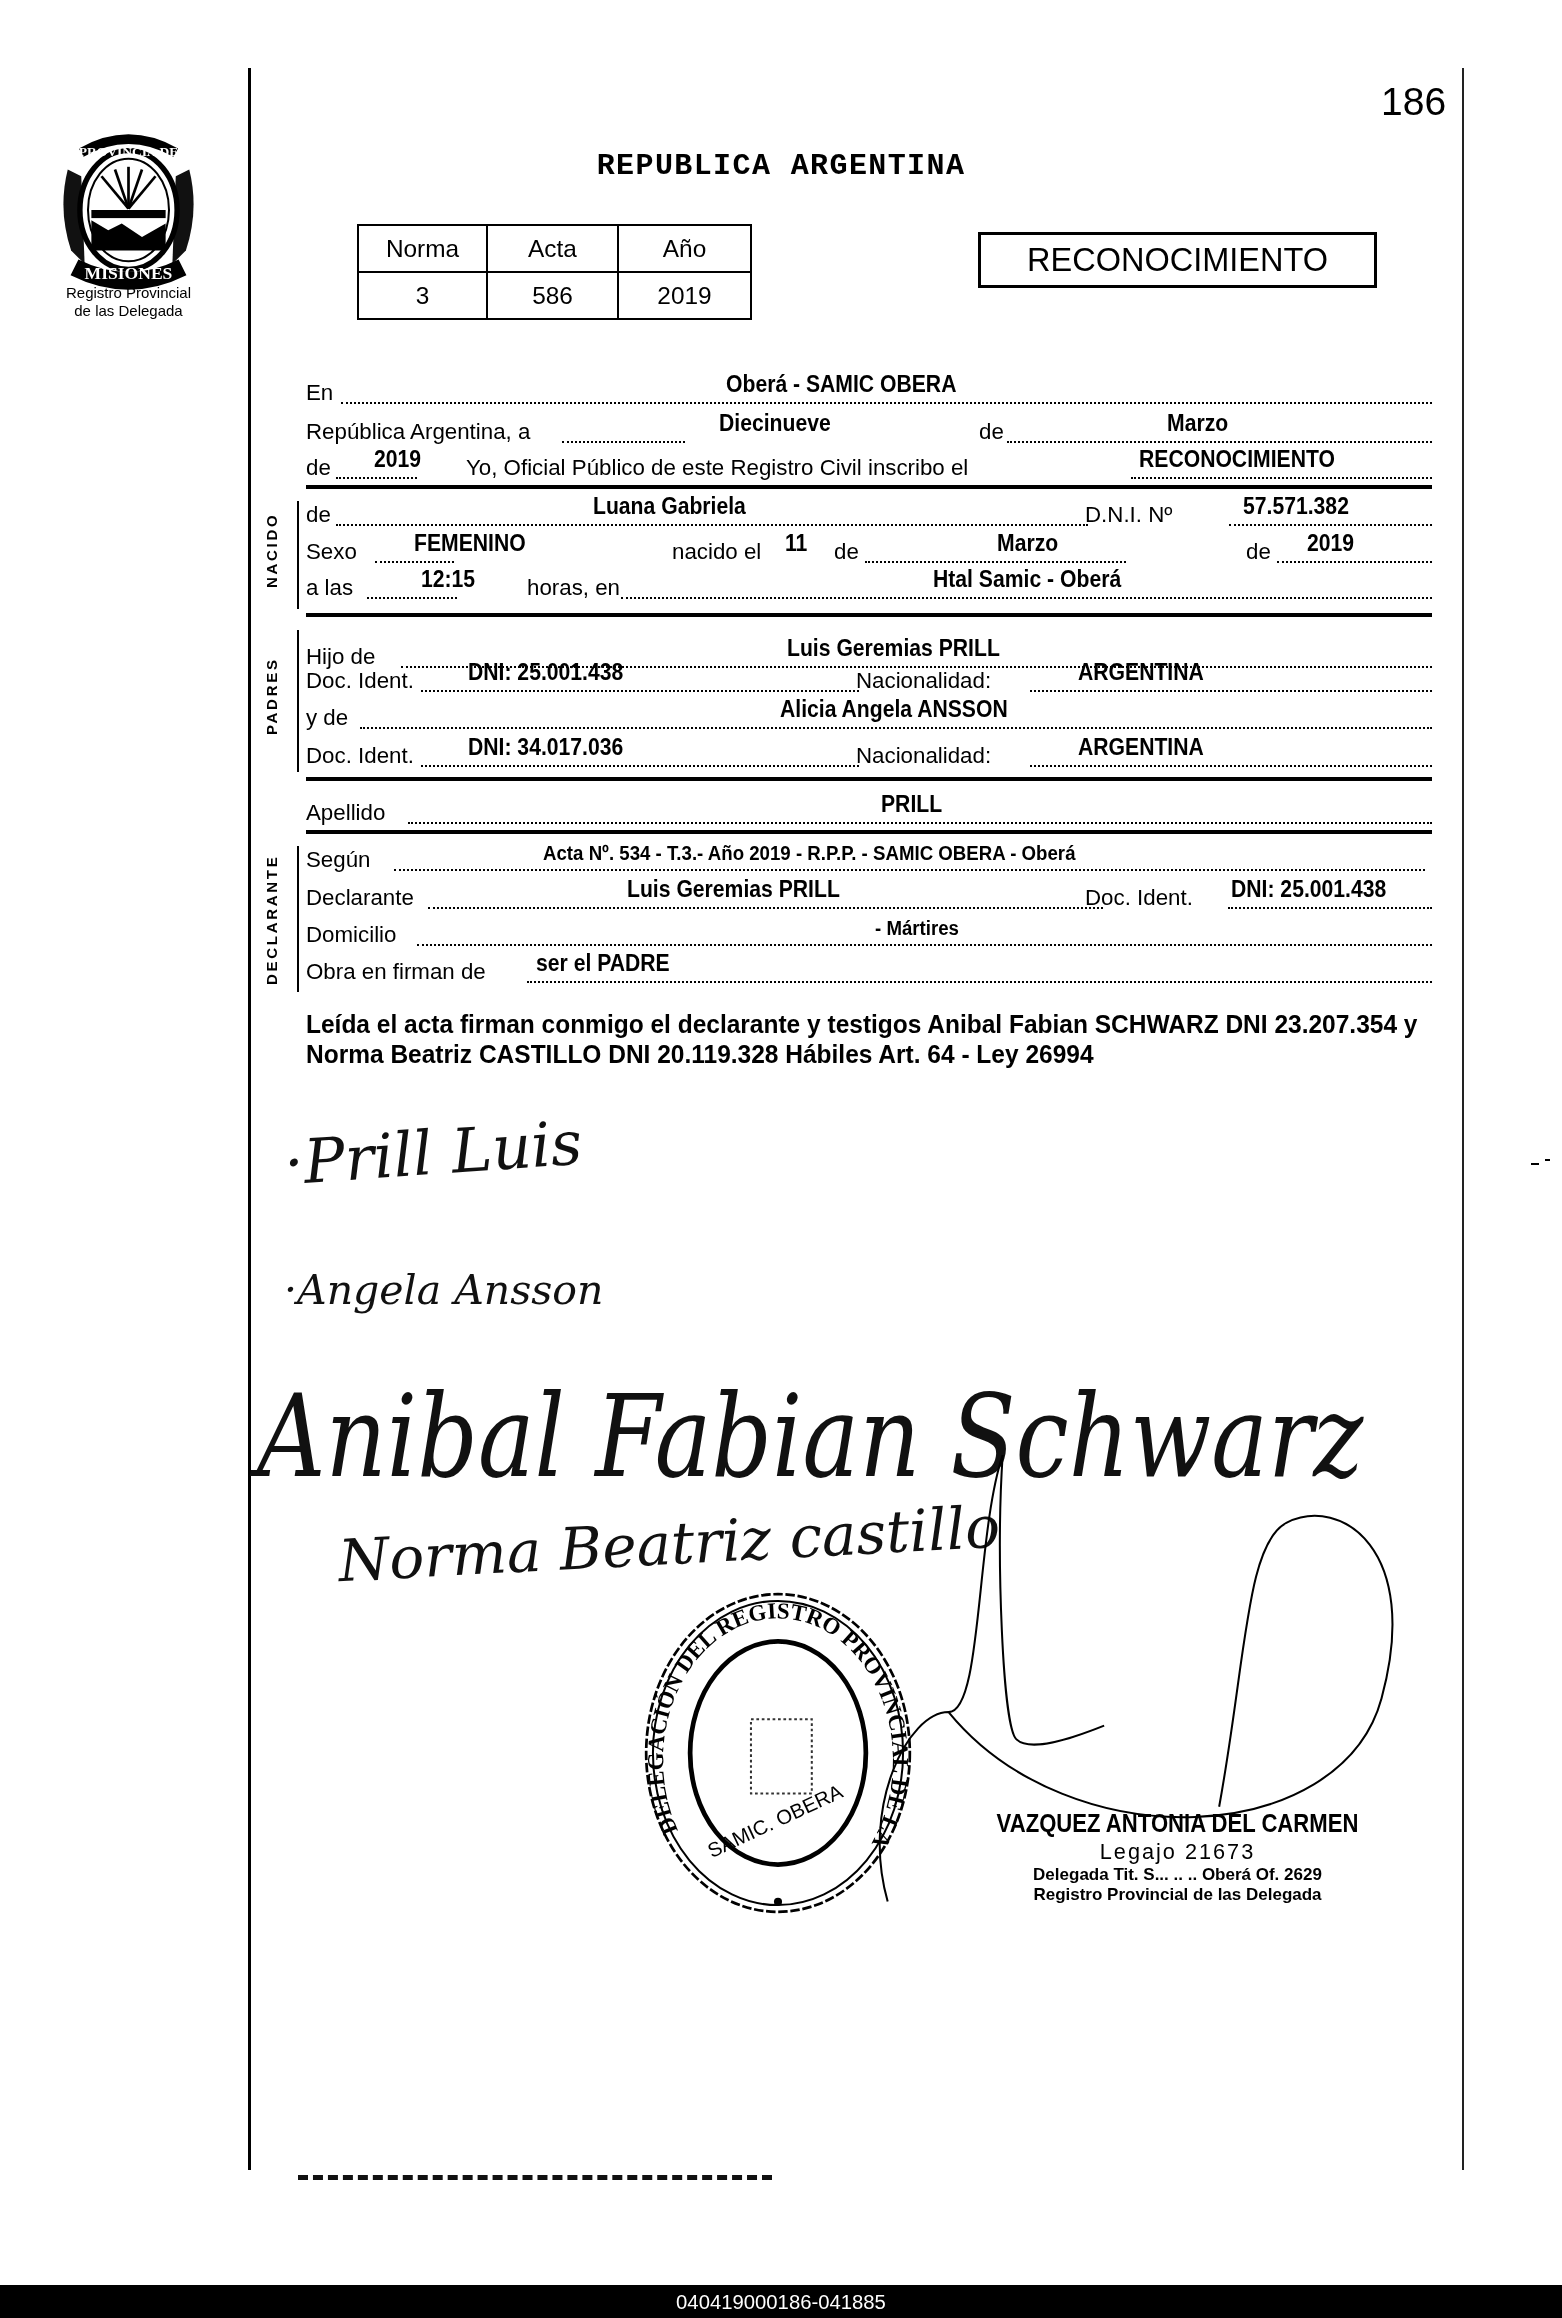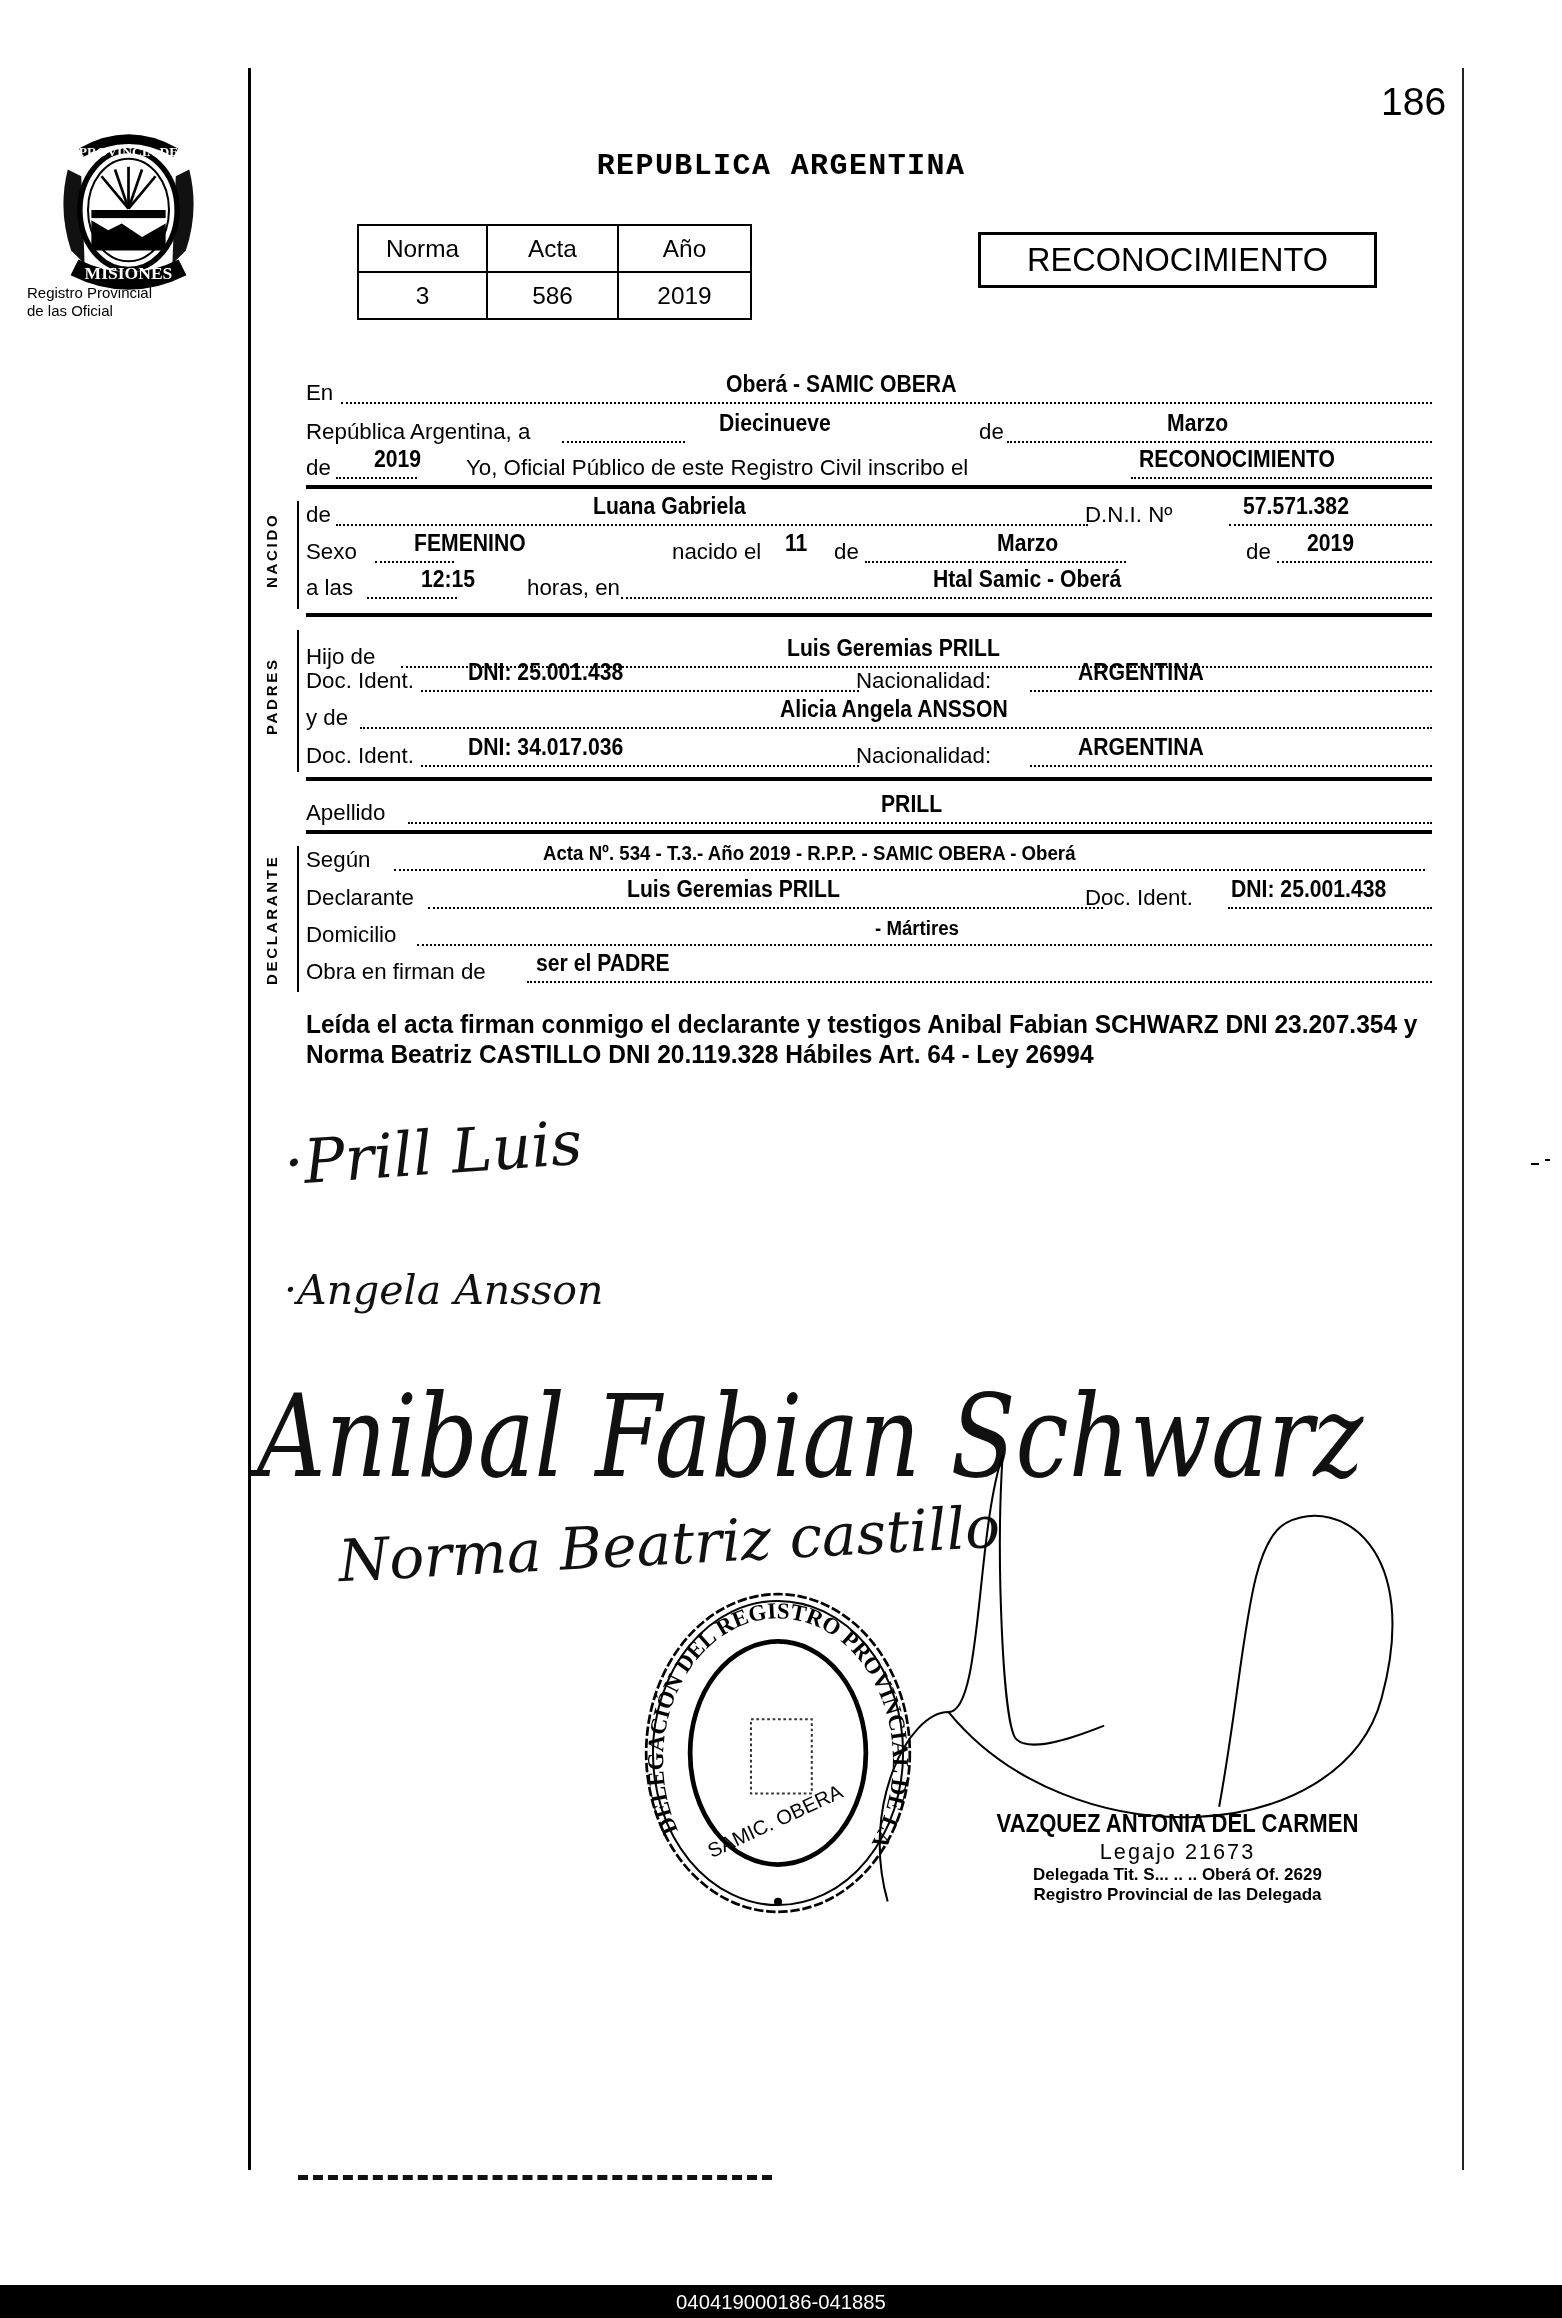--- a/index.html
+++ b/index.html
@@ -4,21 +4,21 @@
 <style>
   html, body { margin:0; padding:0; }
   body {
     width:1562px; height:2319px; position:relative; overflow:hidden;
     background:#ffffff; color:#000;
     font-family:"Liberation Sans", sans-serif;
   }
   .abs { position:absolute; }
   
   .logo { left:54px; top:129px; width:149px; width:149px; height:162px; }
-  .logo-caption { left:27px; top:284px; width:203px; text-align:left; font-size:15px; line-height:17.6px; }
+  .logo-caption { left:27px; top:284px; width:203px; text-align:center; font-size:15px; line-height:17.6px; }
   
   .vrule-left { left:248px; top:68px; width:3.4px; height:2102px; background:#000; }
   .vrule-right { left:1462px; top:68px; width:2px; height:2102px; background:#222; }
   .page-num { left:1381px; top:81px; font-size:39px; line-height:41px; }
   .title { left:0; width:1562px; top:149px; text-align:center; font-family:"Liberation Mono", monospace; font-weight:bold; font-size:30px; letter-spacing:1.4px; }
   .title span { display:inline-block; margin-left:284px; }
   
   .tomo-table { left:357px; top:224px; border-collapse:collapse; }
   .tomo-table td { border:2.7px solid #000; width:127px; height:45px; text-align:center; font-size:24.4px; padding:0; }
   .tomo-table td.c2 { width:129px; }
@@ -60,21 +60,21 @@
   </g>
   <rect x="55" y="120" width="110" height="12" fill="#000"></rect>
   <path d="M55 135 L80 150 L100 140 L130 160 L165 140 L165 180 L55 180 Z" fill="#000"></path>
   <path d="M40 35 Q110 -5 180 35" fill="none" stroke="#000" stroke-width="14"></path>
   <text x="110" y="40" font-size="20" text-anchor="middle" font-family="Liberation Serif, serif" fill="#fff" font-weight="bold">PROVINCIA DE</text>
   <path d="M30 205 Q110 245 190 205" fill="none" stroke="#000" stroke-width="26"></path>
   <text x="110" y="222" font-size="26" text-anchor="middle" font-family="Liberation Serif, serif" fill="#fff" font-weight="bold">MISIONES</text>
 </svg>
 <div class="abs logo-caption">
   <div>Registro Provincial</div>
-  <div>de las Oficial</div>
+  <div>de las Delegada</div>
 </div>
 
 <div class="abs vrule-left"></div>
 <div class="abs vrule-right"></div>
 
 <div class="abs page-num">186</div>
 <div class="abs title"><span style="margin-left:0">REPUBLICA ARGENTINA</span></div>
 
 <table class="abs tomo-table">
   <tbody>

